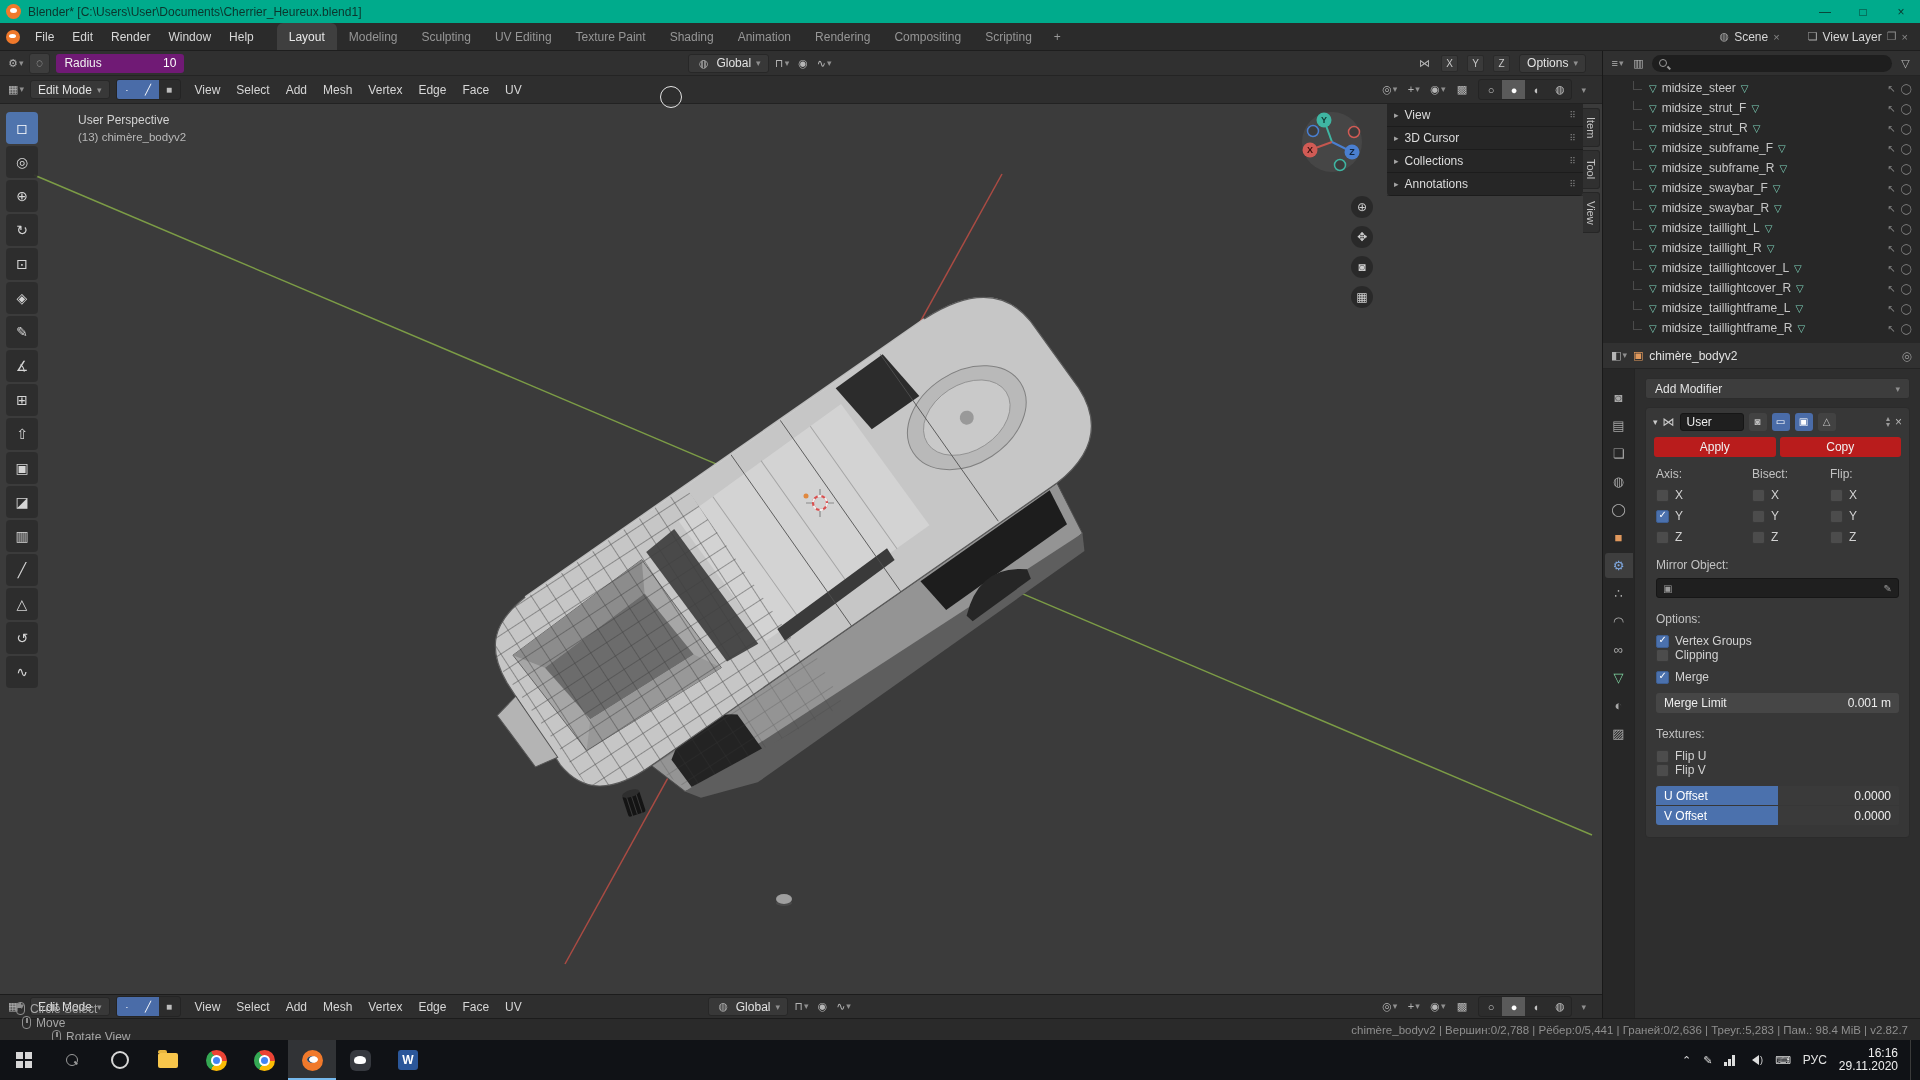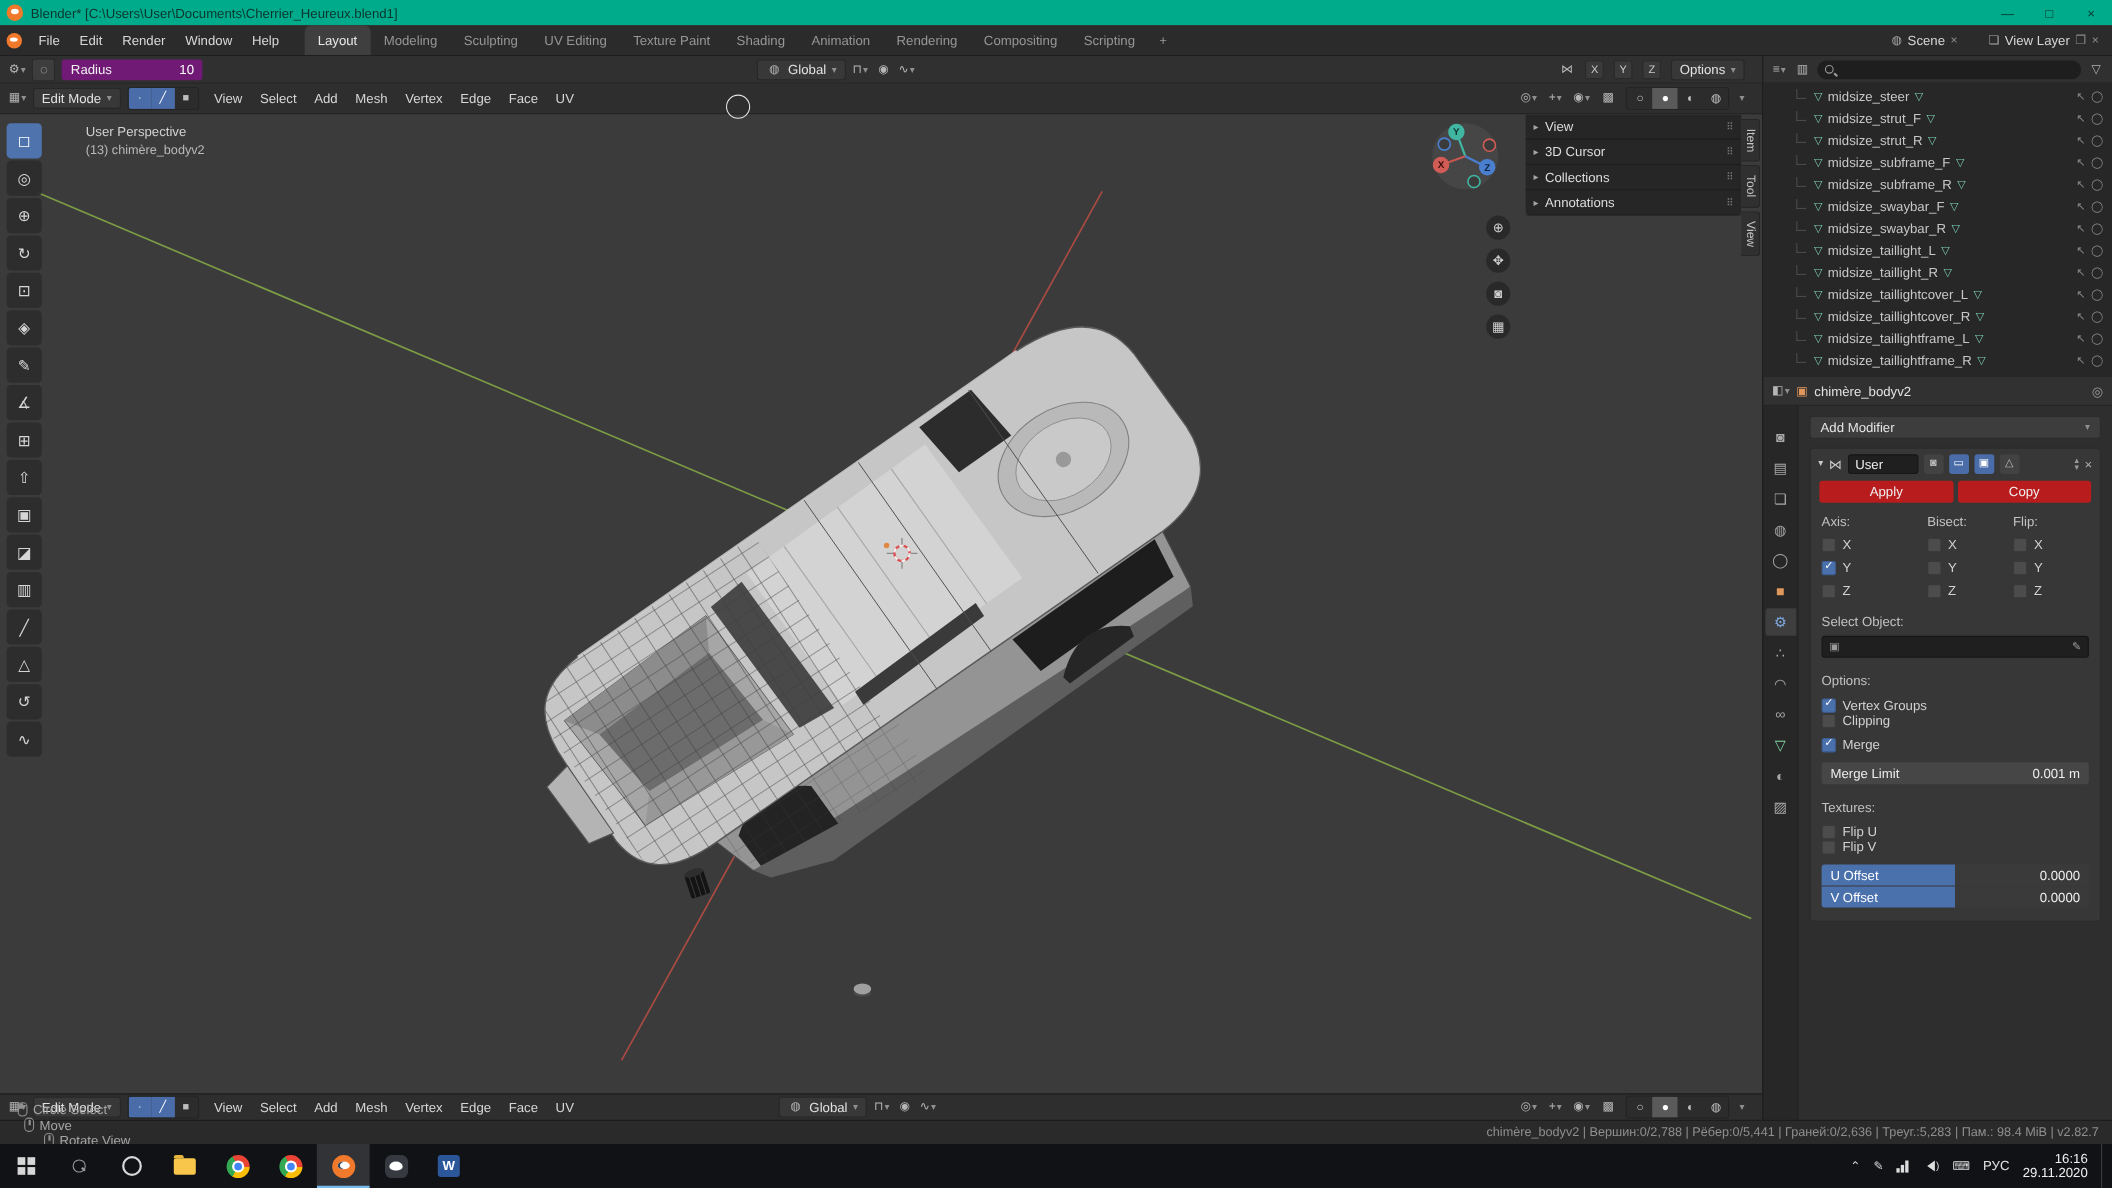--- a/index.html
+++ b/index.html
@@ -132,21 +132,21 @@
   .offfield{height:19px;display:flex;align-items:center;padding:0 8px;color:#fff;background:linear-gradient(to right,#4b71ad 0,#4b71ad 50%,#3a3a3a 50%);}
   .offfield .v{margin-left:auto;color:#f0f0f0;}
   .offfield.u{border-radius:3px 3px 0 0;margin-bottom:1px;}
   .offfield.v2{border-radius:0 0 3px 3px;gap:14px;}
 
   
   .statusbar{position:absolute;left:0;top:1018px;width:1920px;height:22px;background:#2a2a2a;border-top:1px solid #1c1c1c;display:flex;align-items:center;color:#a5a5a5;}
   .hint{display:flex;align-items:center;gap:5px;}
   .hint:nth-child(1){margin-left:16px;}
   .hint:nth-child(2){margin-left:22px;}
-  .hint:nth-child(3){margin-left:40px;}
+  .hint:nth-child(3){margin-left:52px;}
   .hint:nth-child(4){margin-left:158px;}
   .mico{width:9px;height:13px;border:1px solid #8f8f8f;border-radius:4px;position:relative;display:inline-block;}
   .m-left::before{content:"";position:absolute;left:0;top:0;width:4px;height:5px;background:#8f8f8f;border-radius:3px 0 0 0;}
   .m-mid::before{content:"";position:absolute;left:3px;top:1px;width:2px;height:5px;background:#8f8f8f;}
   .m-right::before{content:"";position:absolute;right:0;top:0;width:4px;height:5px;background:#8f8f8f;border-radius:0 3px 0 0;}
   .stats{margin-left:auto;padding-right:12px;color:#8f8f8f;font-size:11.5px;}
 
   
   .taskbar{position:absolute;left:0;top:1040px;width:1920px;height:40px;background:#101216;display:flex;align-items:center;}
   .tslot{width:48px;height:40px;display:flex;align-items:center;justify-content:center;}
@@ -629,21 +629,21 @@
             <div class="cbrow">
                 <span class="cb"></span>
                 <span class="cblab">Y</span>
               </div>
             <div class="cbrow">
                 <span class="cb"></span>
                 <span class="cblab">Z</span>
               </div>
           </div>
         </div>
-        <div class="plabel">Select Object:</div>
+        <div class="plabel">Mirror Object:</div>
         <div class="objfield">
           <span class="cube">▣</span>
           <span class="drop">✎</span>
         </div>
         <div class="plabel">Options:</div>
         <div class="optrow">
           <span class="col2">
               <span class="cb checked"></span>
               <span class="cblab">Vertex Groups</span>
             </span>

